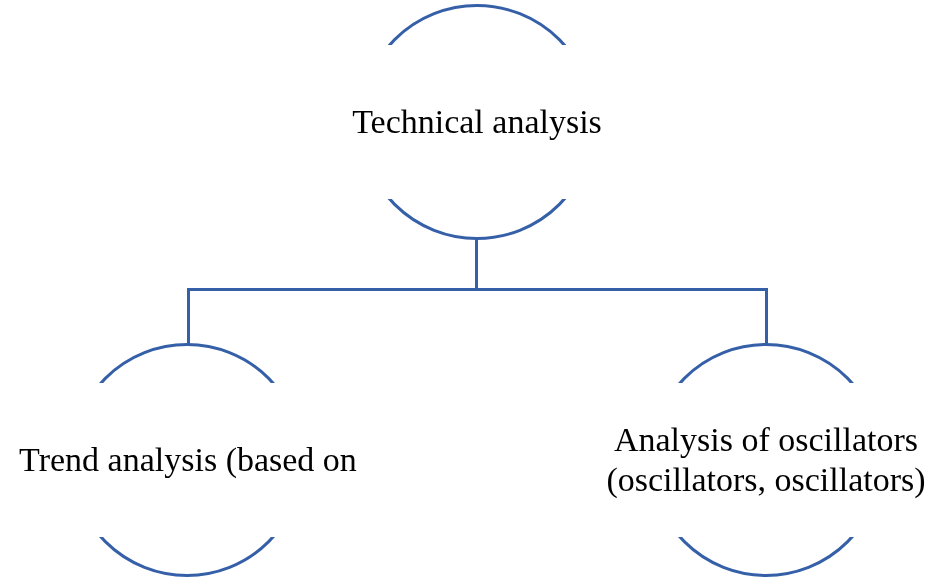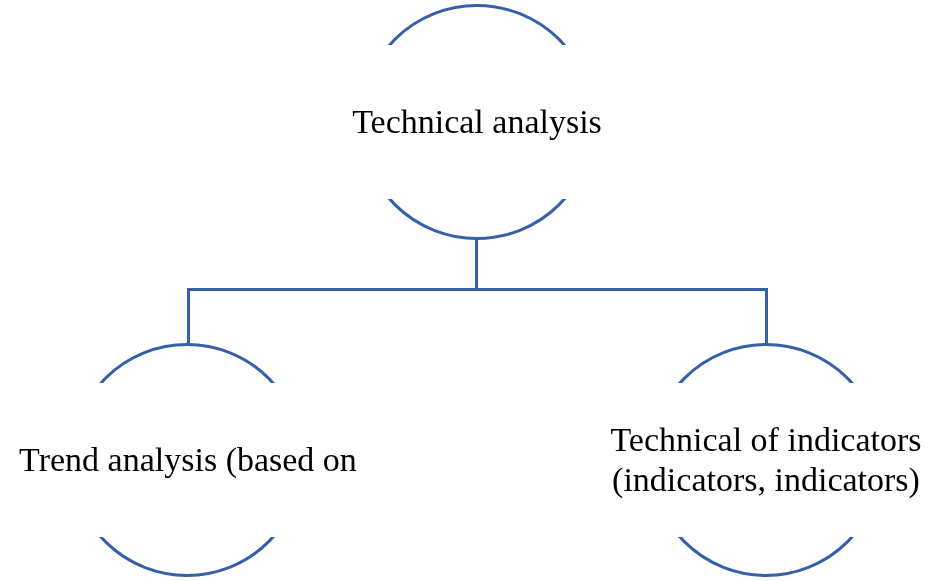--- a/index.html
+++ b/index.html
@@ -72,17 +72,17 @@
 
   <div class="label l-root">
     <div class="line">Technical analysis</div>
   </div>
 
   <div class="label l-left">
     <div class="line">Trend analysis (based on</div>
   </div>
 
   <div class="label l-right">
-    <div class="line">Technical of indicators</div>
-    <div class="line">(indicators, indicators)</div>
+    <div class="line">Analysis of oscillators</div>
+    <div class="line">(oscillators, oscillators)</div>
   </div>
 
 </div>
 
 </body></html>

